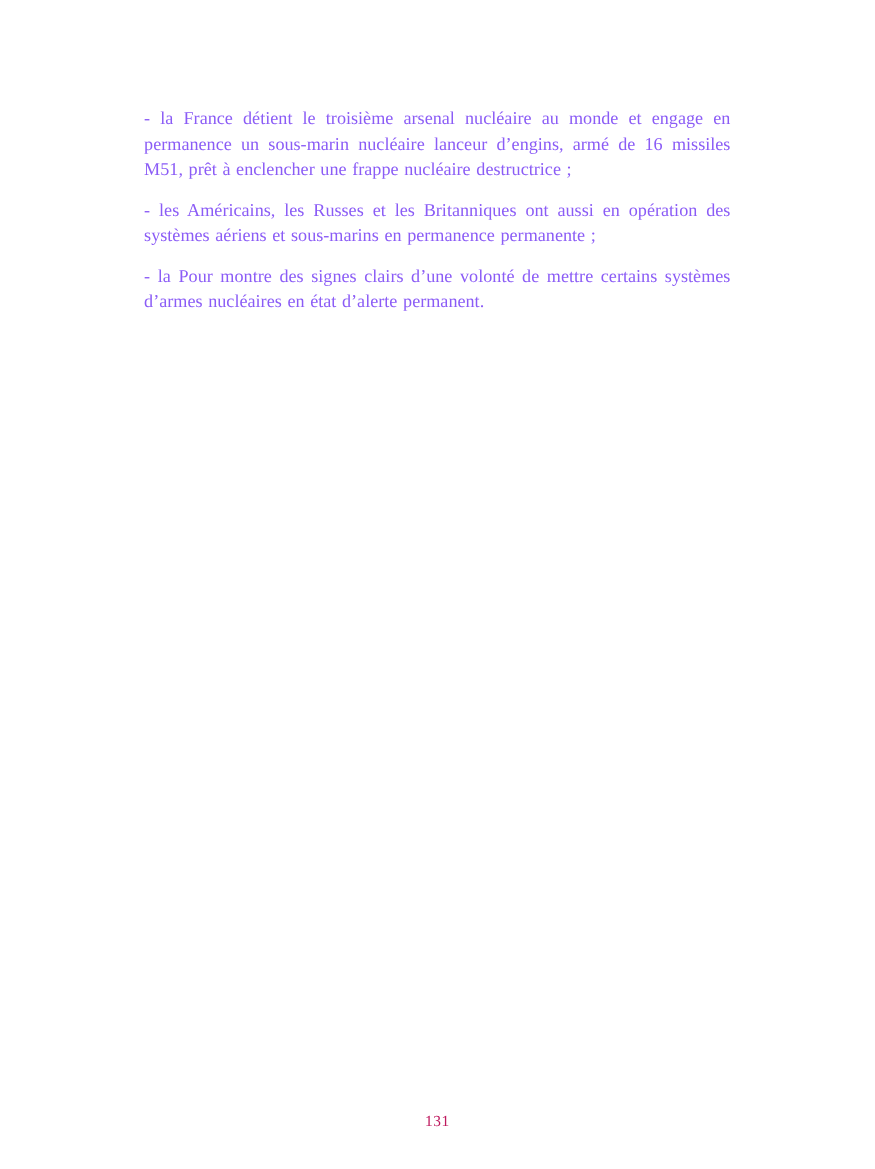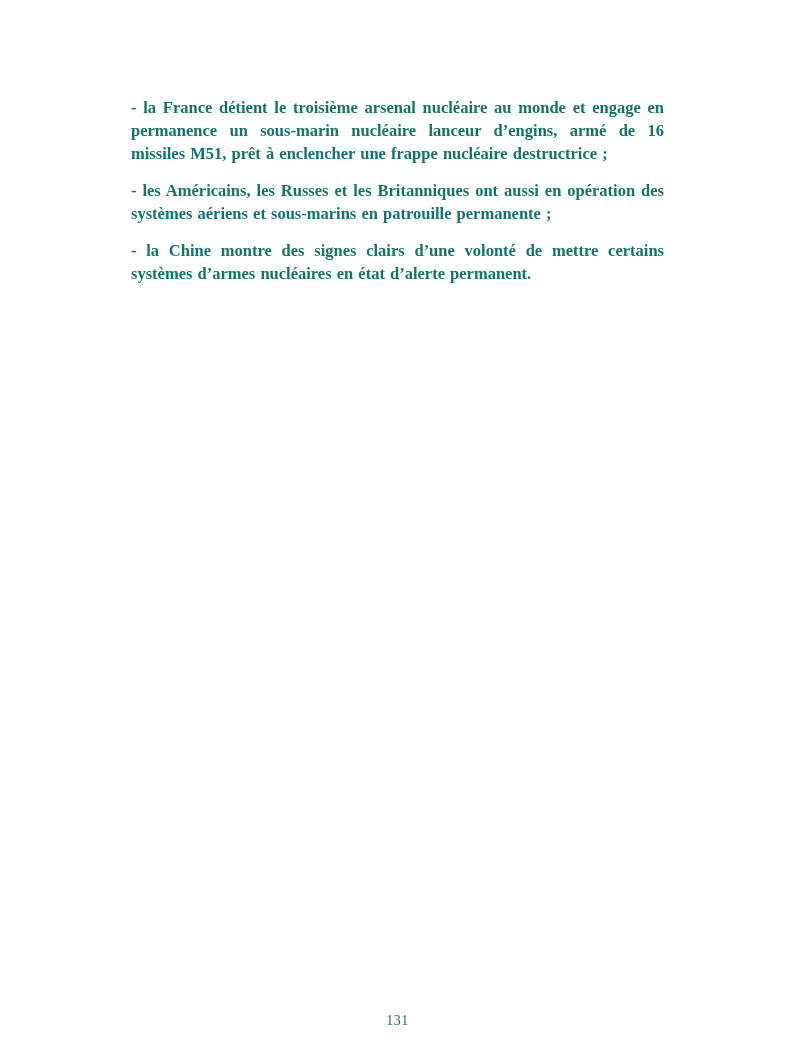--- a/index.html
+++ b/index.html
@@ -18,51 +18,50 @@
   .content {
     position: absolute;
     left: 131px;
     top: 96px;
     width: 533px;
   }
   .body-par {
     margin: 0 0 14px 0;
     font-size: 16.5px;
     line-height: 23px;
-    color: #0f766e;
+    color: #8b5cf6;
     text-align: justify;
     word-spacing: 1px;
-    font-weight: bold;
   }
   .footnote {
     font-style: italic;
   }
   .footnote .marker {
     font-style: normal;
     padding-right: 4px;
   }
   .page-footer {
     position: absolute;
     left: 0;
     right: 0;
     top: 1011px;
     text-align: center;
   }
   .page-number {
     font-size: 14px;
-    color: #15803d;
+    color: #be185d;
     letter-spacing: 0.5px;
   }
 </style>
 </head>
 <body>
 
 <div class="page">
   <div class="content">
     <p class="body-par">- la France détient le troisième arsenal nucléaire au monde et engage en permanence un sous-marin nucléaire lanceur d’engins, armé de 16 missiles M51, prêt à enclencher une frappe nucléaire destructrice ;</p>
-    <p class="body-par">- les Américains, les Russes et les Britanniques ont aussi en opération des systèmes aériens et sous-marins en patrouille permanente ;</p>
-    <p class="body-par">- la Chine montre des signes clairs d’une volonté de mettre certains systèmes d’armes nucléaires en état d’alerte permanent.</p>
+    <p class="body-par">- les Américains, les Russes et les Britanniques ont aussi en opération des systèmes aériens et sous-marins en permanence permanente ;</p>
+    <p class="body-par">- la Pour montre des signes clairs d’une volonté de mettre certains systèmes d’armes nucléaires en état d’alerte permanent.</p>
   </div>
 
   <div class="page-footer">
     <span class="page-number">131</span>
   </div>
 </div>
 
 </body></html>

